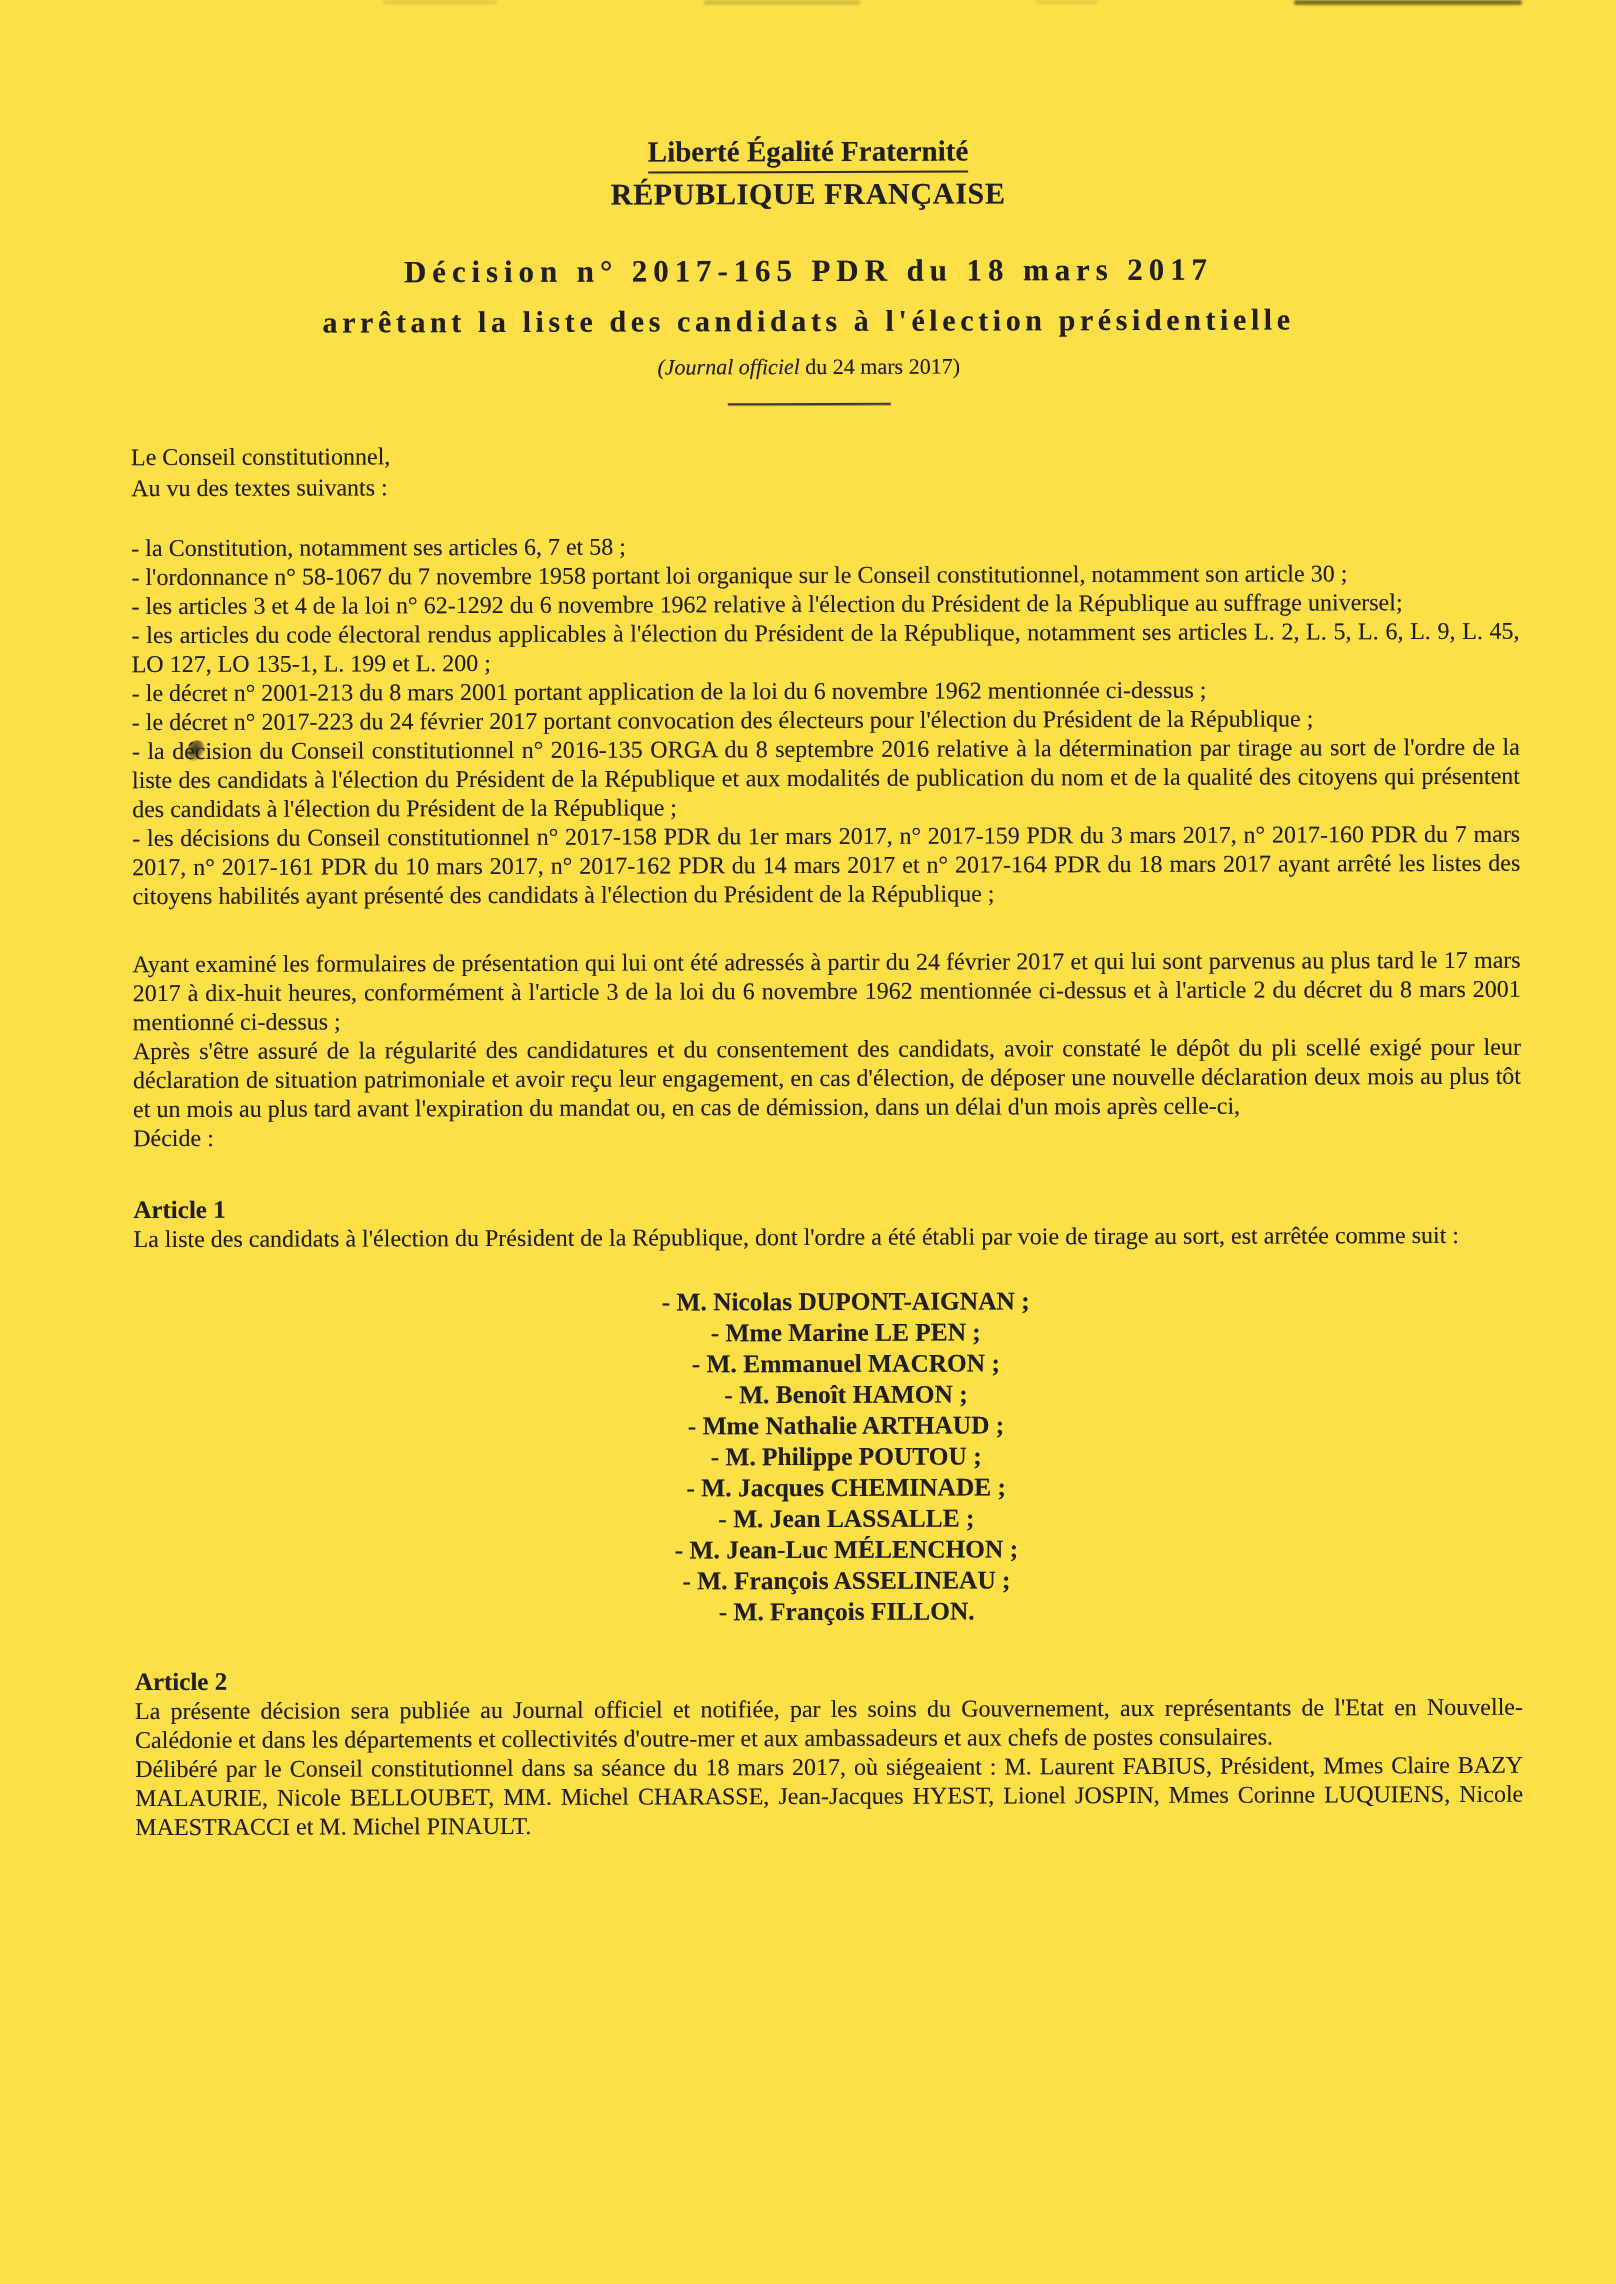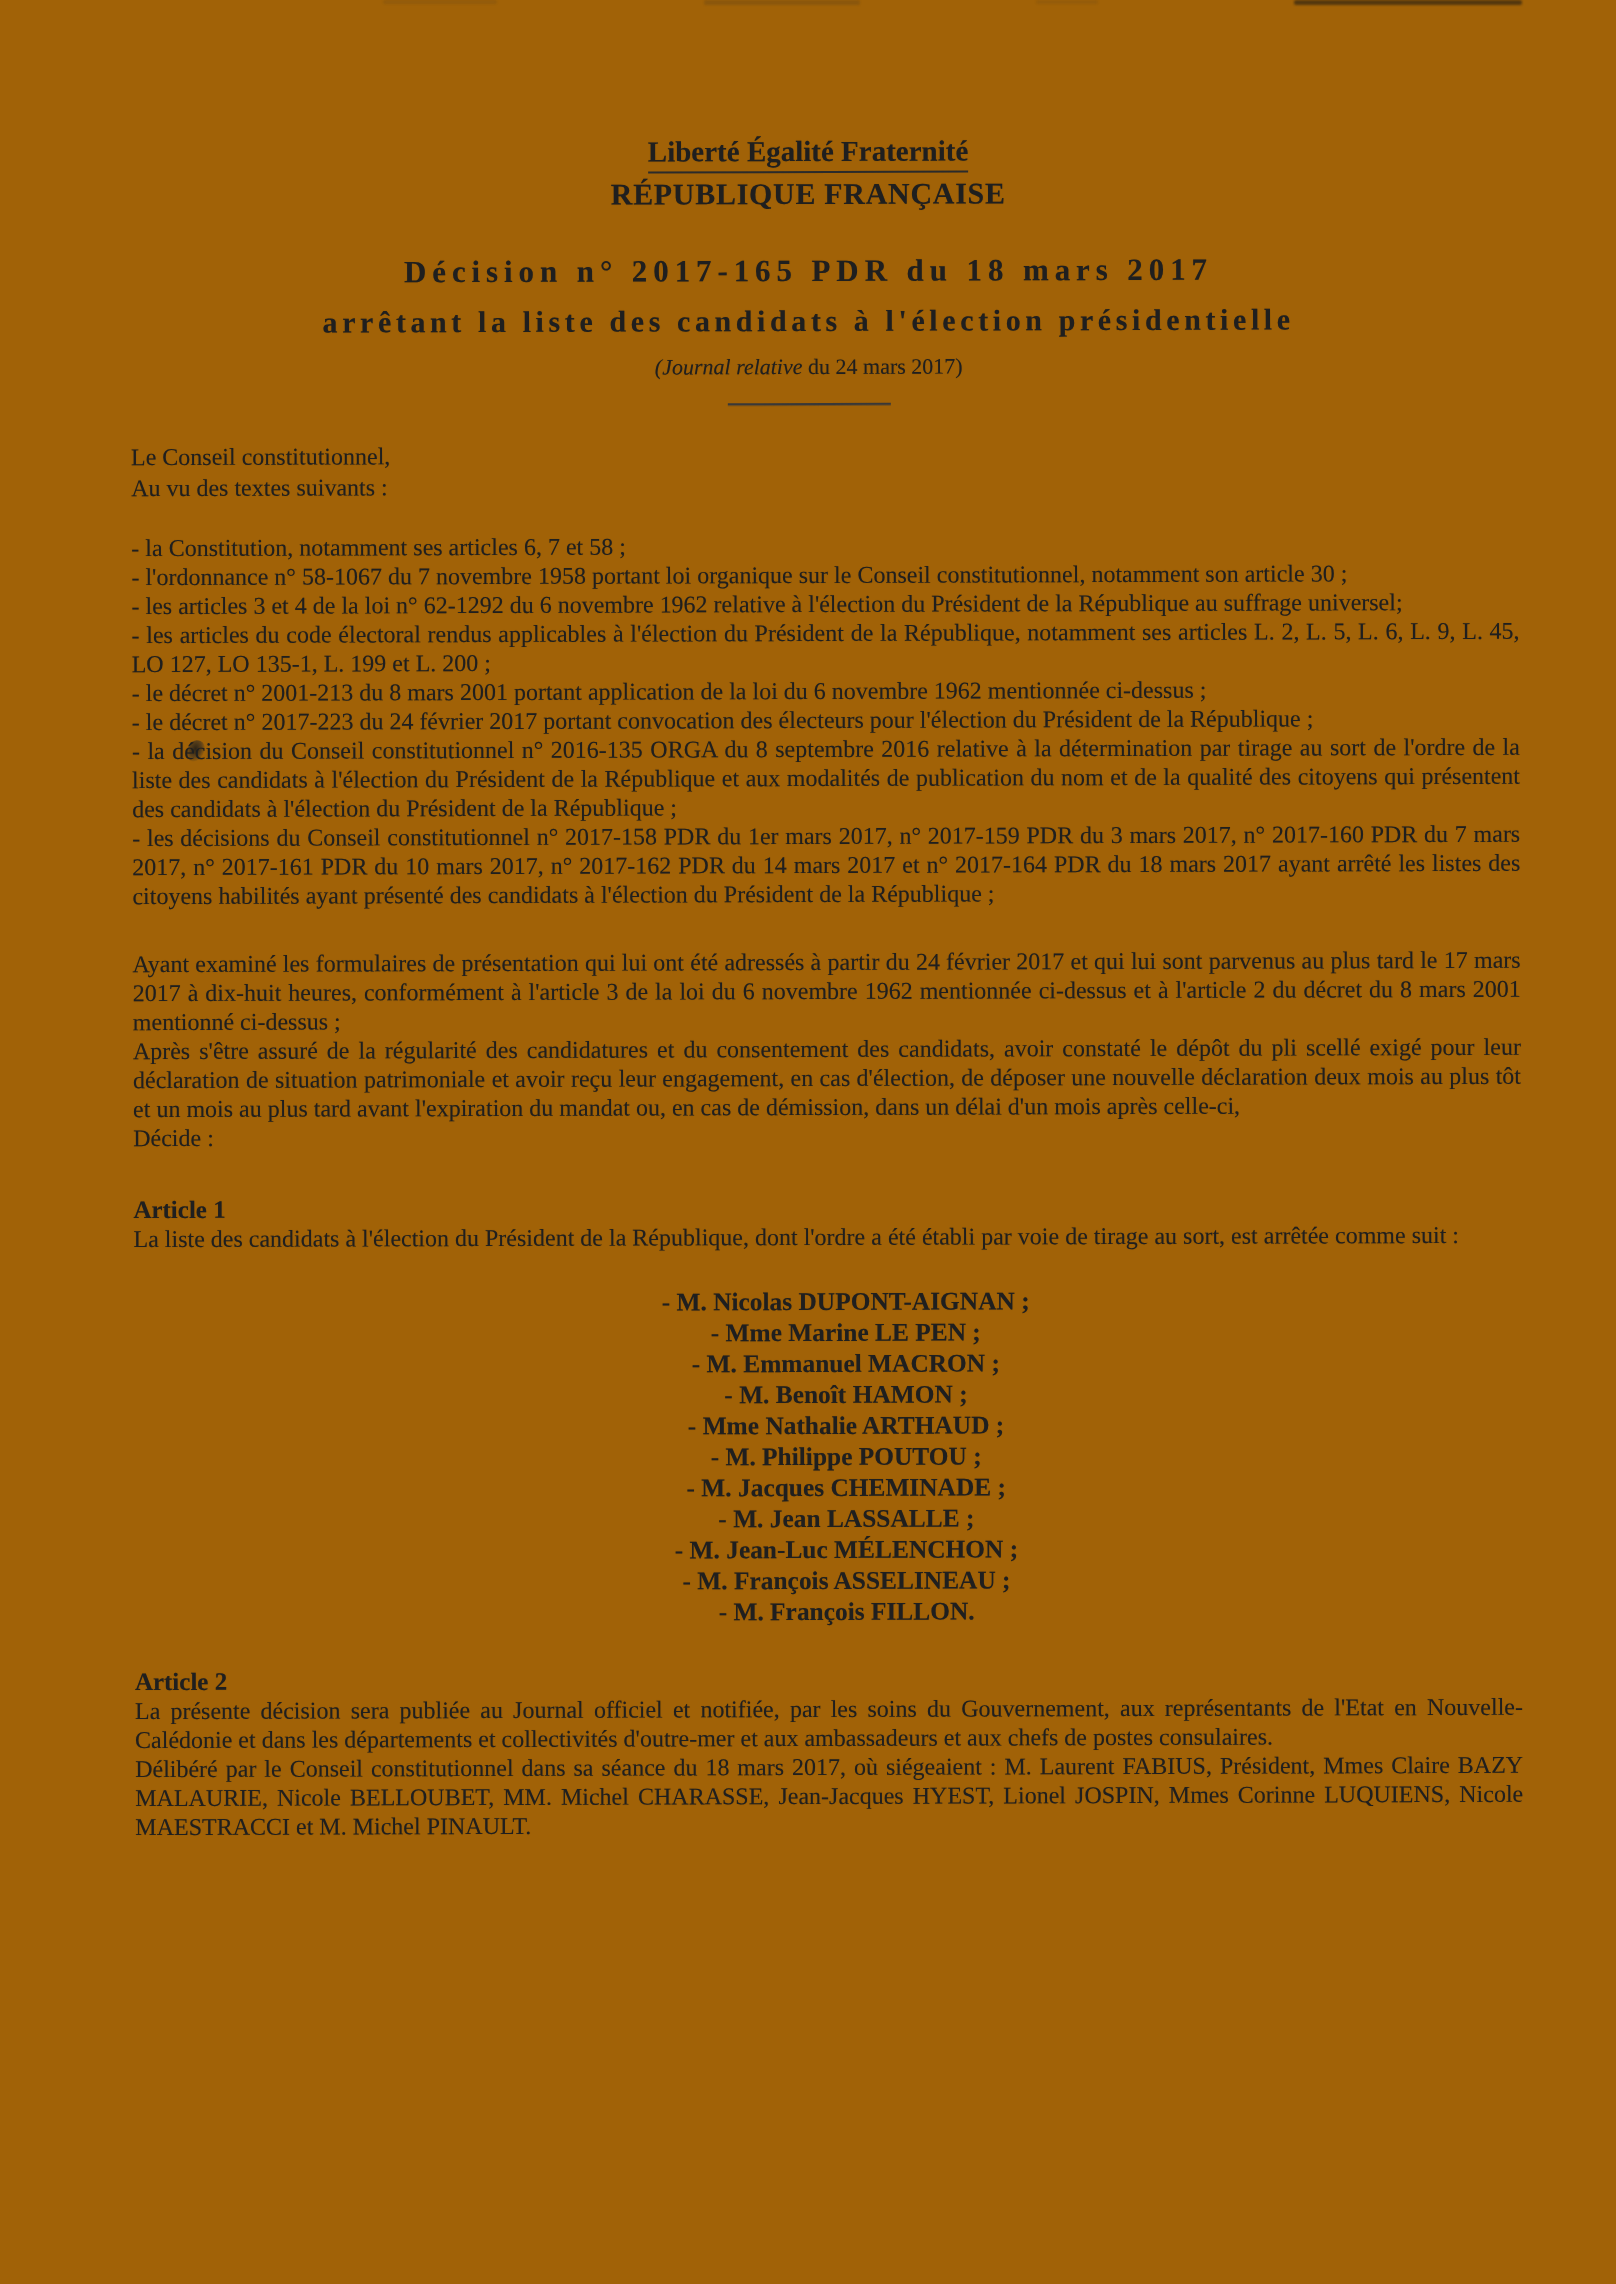--- a/index.html
+++ b/index.html
@@ -5,21 +5,21 @@
   html, body { margin: 0; padding: 0; }
   body {
     background: #e8e8e8;
     font-family: "Liberation Serif", "DejaVu Serif", serif;
   }
   .page {
     position: relative;
     width: 1616px;
     height: 2284px;
     margin: 0 auto;
-    background: #a16207;
+    background: #fde047;
     overflow: hidden;
     color: #1f1f1f;
   }
   .scan-streak {
     position: absolute;
     top: 0;
     border-radius: 2px;
     filter: blur(1.3px);
   }
   .ink-smudge {
@@ -128,21 +128,21 @@
 
     <div class="motto center">
       <span class="underlined">Liberté Égalité Fraternité</span>
     </div>
     <div class="republic center">RÉPUBLIQUE FRANÇAISE</div>
 
     <div class="title-line1 center">Décision n° 2017-165 PDR du 18 mars 2017</div>
     <div class="title-line2 center">arrêtant la liste des candidats à l'élection présidentielle</div>
 
     <div class="journal-ref center">
-      <span class="it">(Journal relative</span><span> du 24 mars 2017)</span>
+      <span class="it">(Journal officiel</span><span> du 24 mars 2017)</span>
     </div>
 
     <div class="divider"></div>
 
     <div class="body-col">
 
       <div class="preamble">
         <p>Le Conseil constitutionnel,</p>
         <p>Au vu des textes suivants :</p>
       </div>

